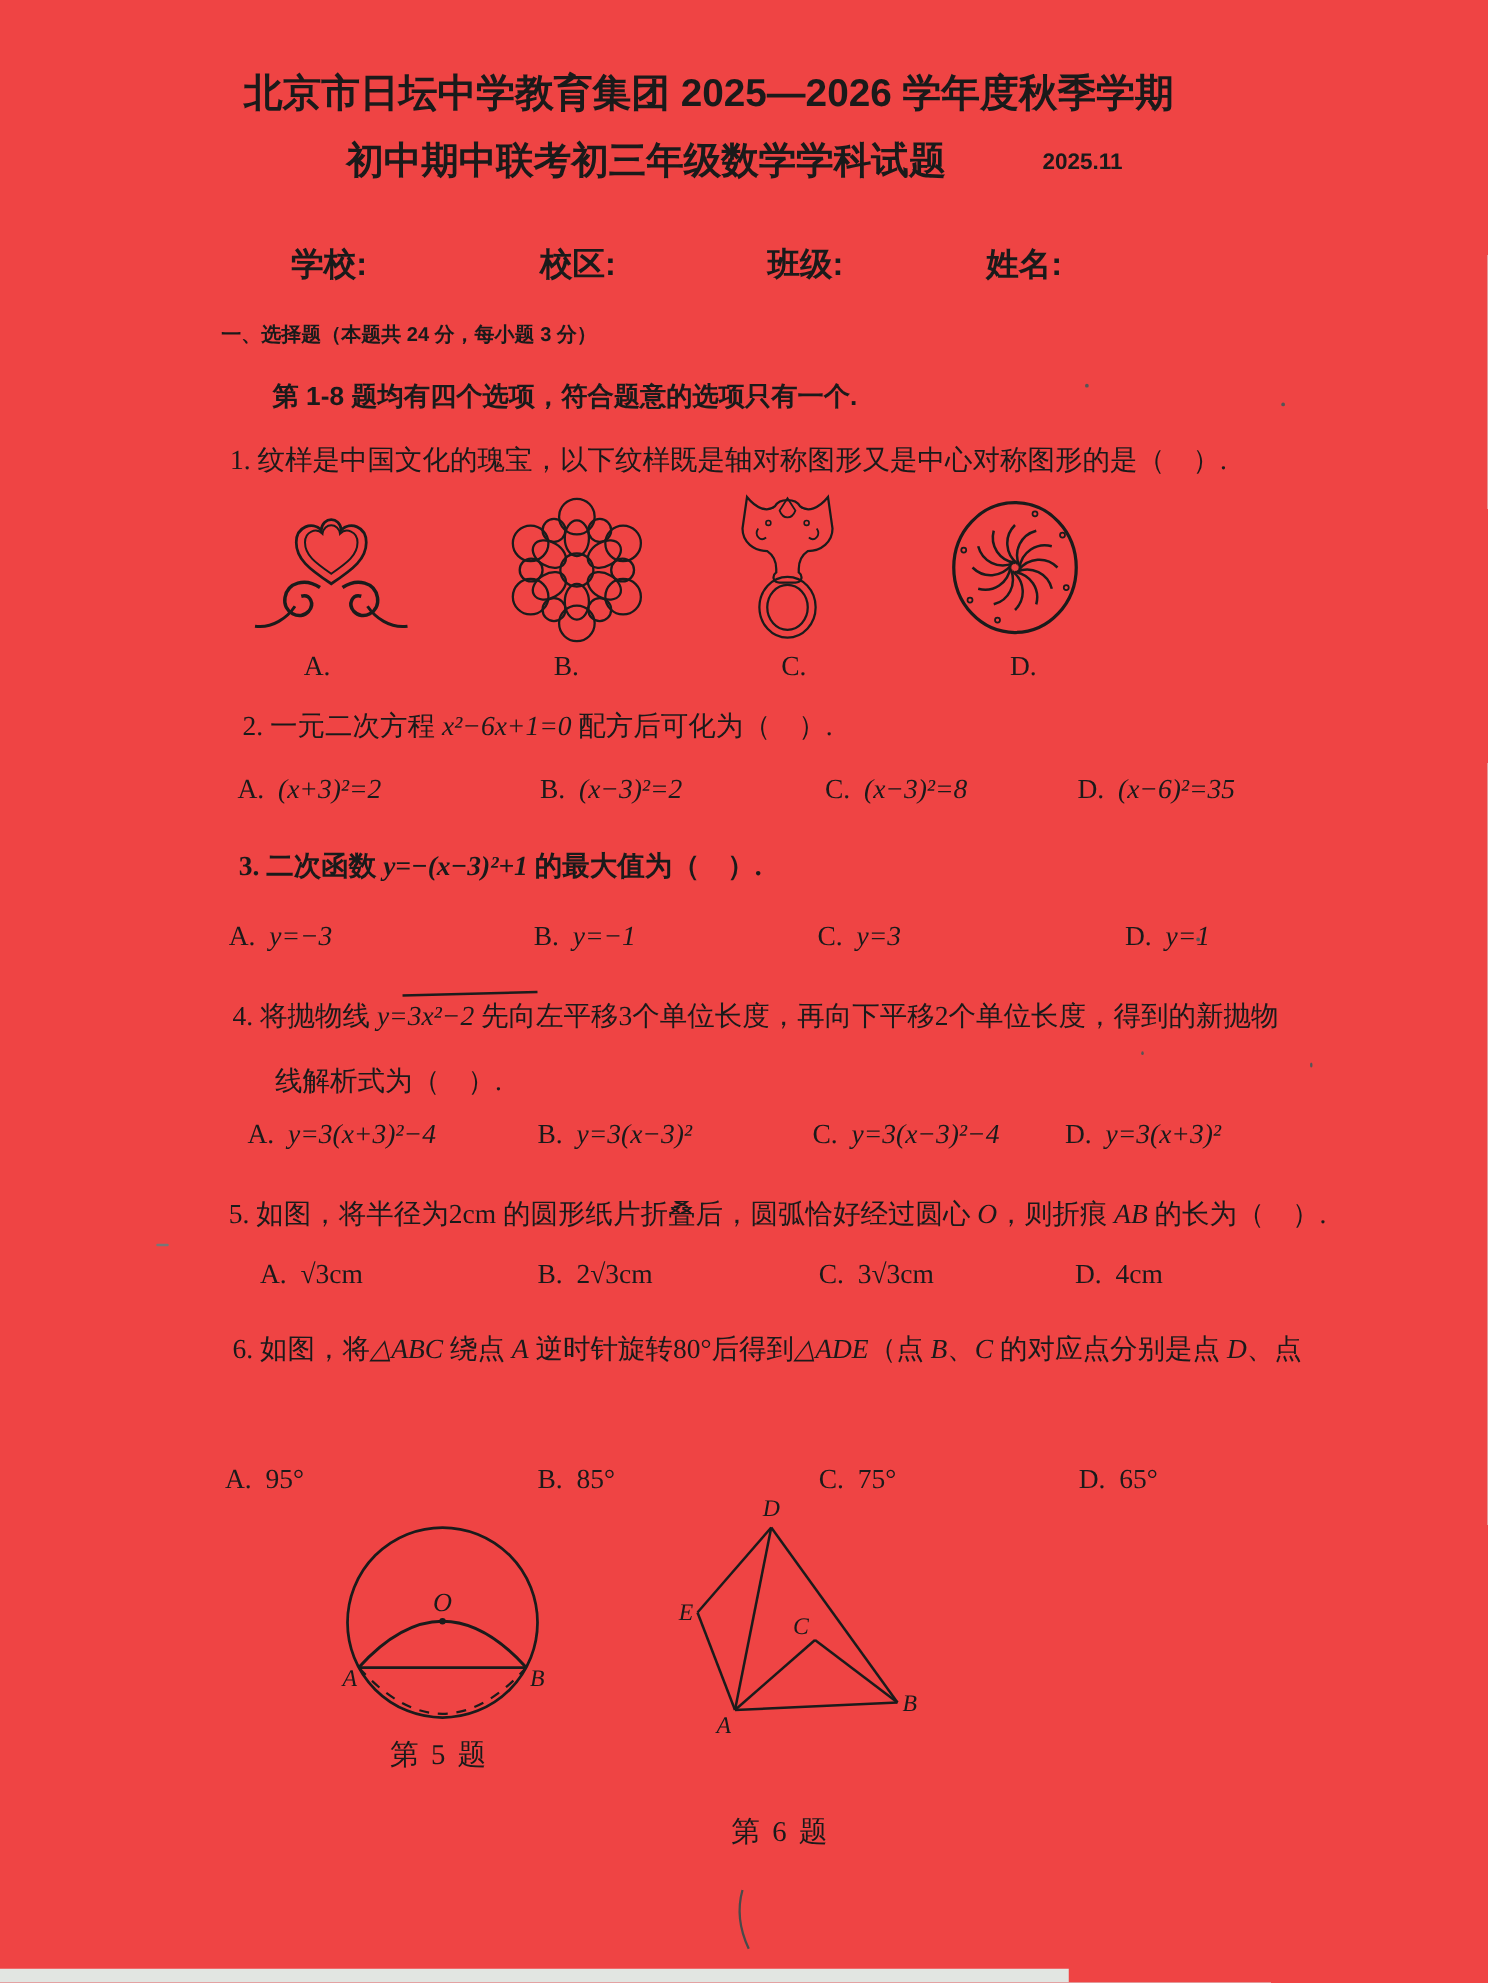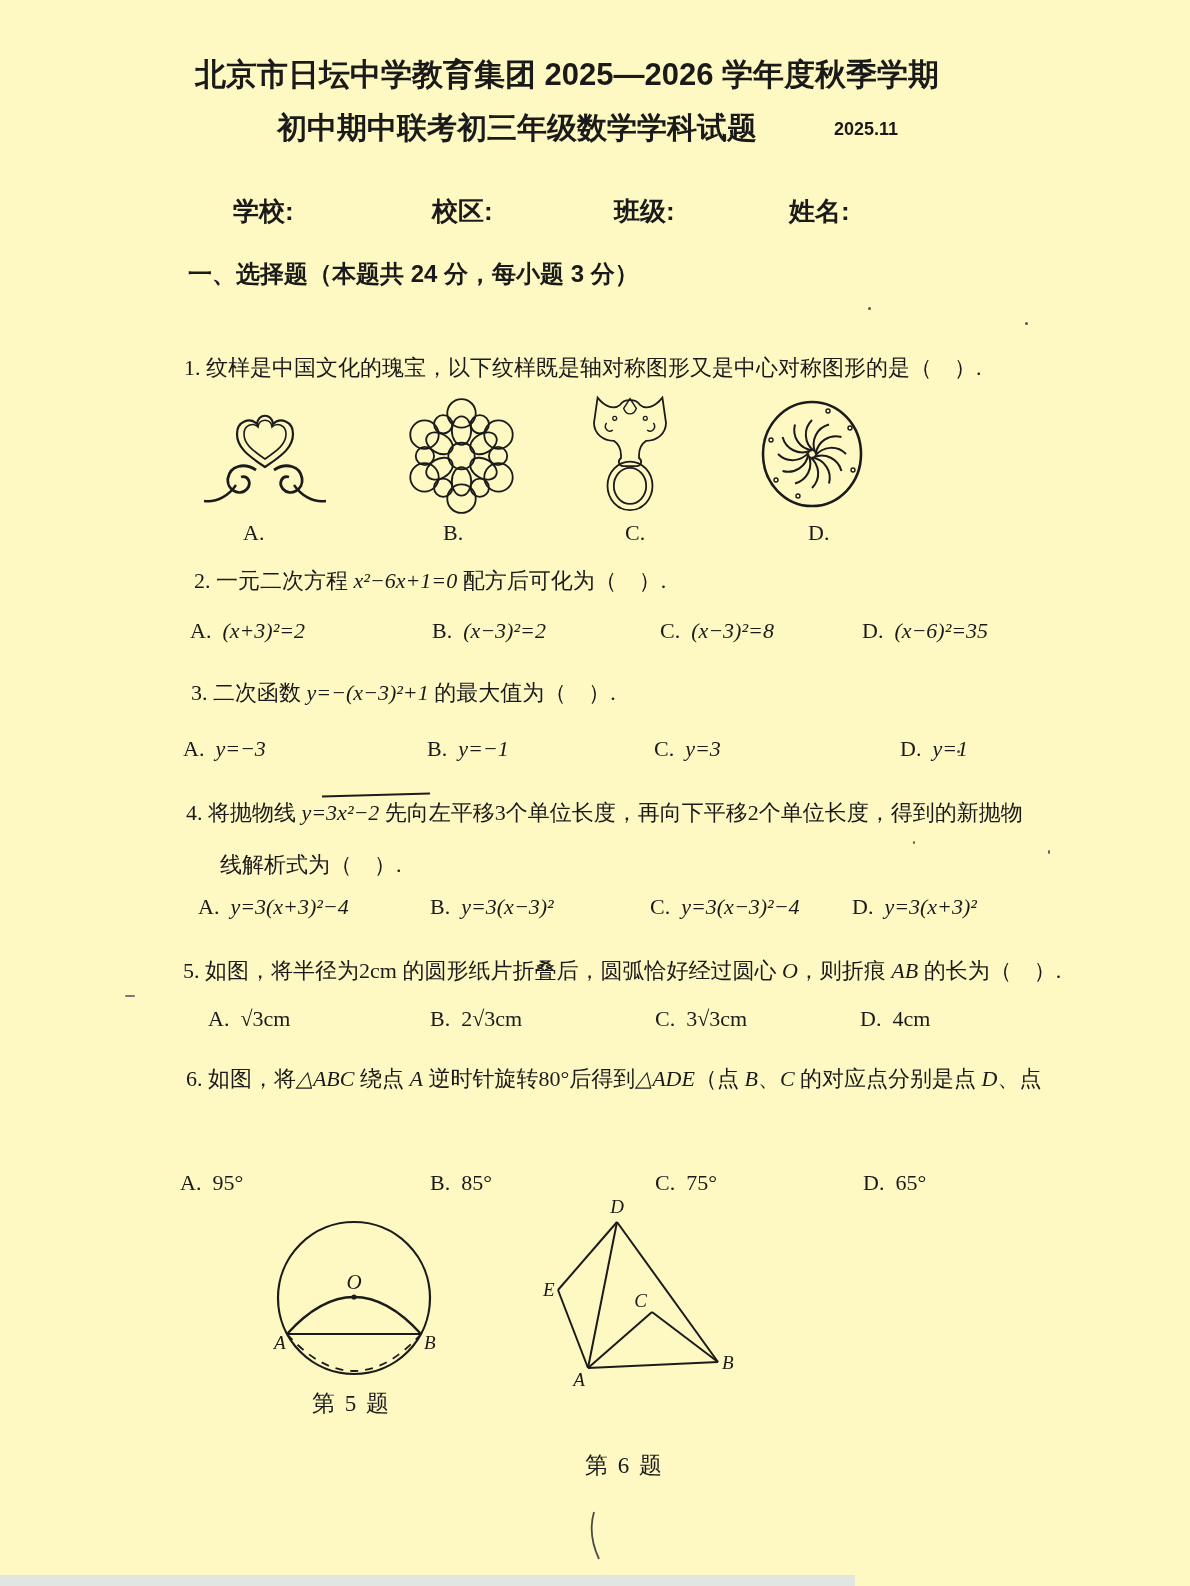--- a/index.html
+++ b/index.html
@@ -1,18 +1,18 @@
 <!DOCTYPE html>
 <html><head>
 <meta charset="utf-8">
 <style>
   html,body { margin:0; padding:0; background:#d9d9d9; }
   .page {
     position:relative; width:1190px; height:1586px; margin:0 auto;
-    background:#fef9c3; overflow:hidden; color:#1a1a1a;
+    background:#ef4444; overflow:hidden; color:#1a1a1a;
     font-family:"Liberation Serif", serif;
   }
   .abs { position:absolute; }
   .pre { white-space:pre; }
   .cnb { font-family:"Liberation Sans", sans-serif; font-weight:700; }
   .seg-cn  { font-family:"Liberation Serif", serif; }
   .seg-math{ font-family:"Liberation Serif", serif; font-style:italic; }
   .seg-num { font-family:"Liberation Serif", serif; }
   .q   { font-size:22px; white-space:pre;margin-left:28px; }
   .opt { font-size:22px; white-space:pre; }
@@ -32,21 +32,22 @@
 
   <div class="abs cnb" style="left:0; top:54px; width:1134px; text-align:center; font-size:31px;">北京市日坛中学教育集团 2025—2026 学年度秋季学期</div>
   <div class="abs cnb" style="left:0; top:108px; width:1034px; text-align:center; font-size:30px;">初中期中联考初三年级数学学科试题</div>
   <div class="abs cnb" style="left:834px; top:119px; font-size:18px;">2025.11</div>
 
   <span class="abs cnb" style="left:233px; top:194px; font-size:26px;">学校:</span>
   <span class="abs cnb" style="left:432px; top:194px; font-size:26px;">校区:</span>
   <span class="abs cnb" style="left:614px; top:194px; font-size:26px;">班级:</span>
   <span class="abs cnb" style="left:789px; top:194px; font-size:26px;">姓名:</span>
 
-  <div class="abs cnb pre" style="left:188px; top:258px; font-size:24px;">一、选择题（本题共 24 分，每小题 3 分）</div>
+  <div class="abs cnb pre" style="left:177px; top:258px; font-size:16px;">一、选择题（本题共 24 分，每小题 3 分）</div>
+  <div class="abs cnb pre" style="left:218px; top:303px; font-size:21px;">第 1-8 题均有四个选项，符合题意的选项只有一个.</div>
 
   <div class="abs q" style="left:156px; top:353px;"><span class="seg-cn">1. 纹样是中国文化的瑰宝，以下纹样既是轴对称图形又是中心对称图形的是（    ）.</span></div>
 
   <div class="abs" style="left:200px; top:404px;">
     <svg width="130" height="112" viewBox="0 0 130 112">
       <g class="ink" stroke-width="2.2">
         <path d="M65,63 C47,51 37,43 37,30 C37,17 50,13 57,20 C58,9 72,9 73,20 C80,13 93,17 93,30 C93,43 83,51 65,63 Z"></path>
         <path d="M65,55 C52,46 44,40 44,30 C44,21 53,18 58,23 C59,14 71,14 72,23 C77,18 86,21 86,30 C86,40 78,46 65,55 Z" stroke-width="1.6"></path>
         <path d="M56,66 C44,58 30,62 28,74 C26,86 40,93 47,85 C52,79 48,71 41,73" stroke-width="2.8"></path>
         <path d="M74,66 C86,58 100,62 102,74 C104,86 90,93 83,85 C78,79 82,71 89,73" stroke-width="2.8"></path>
@@ -163,21 +164,21 @@
   <span class="abs pat-label" style="left:443px; top:520px;">B.</span>
   <span class="abs pat-label" style="left:625px; top:520px;">C.</span>
   <span class="abs pat-label" style="left:808px; top:520px;">D.</span>
 
   <div class="abs q" style="left:166px; top:566px;"><span class="seg-cn">2. 一元二次方程 </span><span class="seg-math">x²−6x+1=0</span><span class="seg-cn"> 配方后可化为（    ）.</span></div>
   <span class="abs opt" style="left:190px; top:618px;"><span class="opt-label">A.</span><span><span class="seg-math">(x+3)²=2</span></span></span>
   <span class="abs opt" style="left:432px; top:618px;"><span class="opt-label">B.</span><span><span class="seg-math">(x−3)²=2</span></span></span>
   <span class="abs opt" style="left:660px; top:618px;"><span class="opt-label">C.</span><span><span class="seg-math">(x−3)²=8</span></span></span>
   <span class="abs opt" style="left:862px; top:618px;"><span class="opt-label">D.</span><span><span class="seg-math">(x−6)²=35</span></span></span>
 
-  <div class="abs q" style="left:163px; top:678px;"><span class="seg-cn">3. 二次函数 </span><span class="seg-math">y=−(x−3)²+1</span><span class="seg-cn"> 的最大值为（    ）.</span></div>
+  <div class="abs q" style="left:163px; top:678px;font-weight:bold;"><span class="seg-cn">3. 二次函数 </span><span class="seg-math">y=−(x−3)²+1</span><span class="seg-cn"> 的最大值为（    ）.</span></div>
   <span class="abs opt" style="left:183px; top:736px;"><span class="opt-label">A.</span><span><span class="seg-math">y=−3</span></span></span>
   <span class="abs opt" style="left:427px; top:736px;"><span class="opt-label">B.</span><span><span class="seg-math">y=−1</span></span></span>
   <span class="abs opt" style="left:654px; top:736px;"><span class="opt-label">C.</span><span><span class="seg-math">y=3</span></span></span>
   <span class="abs opt" style="left:860px; top:736px;margin-left:40px;"><span class="opt-label">D.</span><span><span class="seg-math">y=1</span></span></span>
 
   <div class="artifact-line" style="left:322px; top:794px; width:108px; height:2px; transform:rotate(-1.5deg);"></div>
   <div class="abs q" style="left:158px; top:798px;"><span class="seg-cn">4. 将抛物线 </span><span class="seg-math">y=3x²−2</span><span class="seg-cn"> 先向左平移3个单位长度，再向下平移2个单位长度，得到的新抛物</span></div>
   <div class="abs q" style="left:192px; top:850px;"><span class="seg-cn">线解析式为（    ）.</span></div>
   <span class="abs opt" style="left:198px; top:894px;"><span class="opt-label">A.</span><span><span class="seg-math">y=3(x+3)²−4</span></span></span>
   <span class="abs opt" style="left:430px; top:894px;"><span class="opt-label">B.</span><span><span class="seg-math">y=3(x−3)²</span></span></span>

